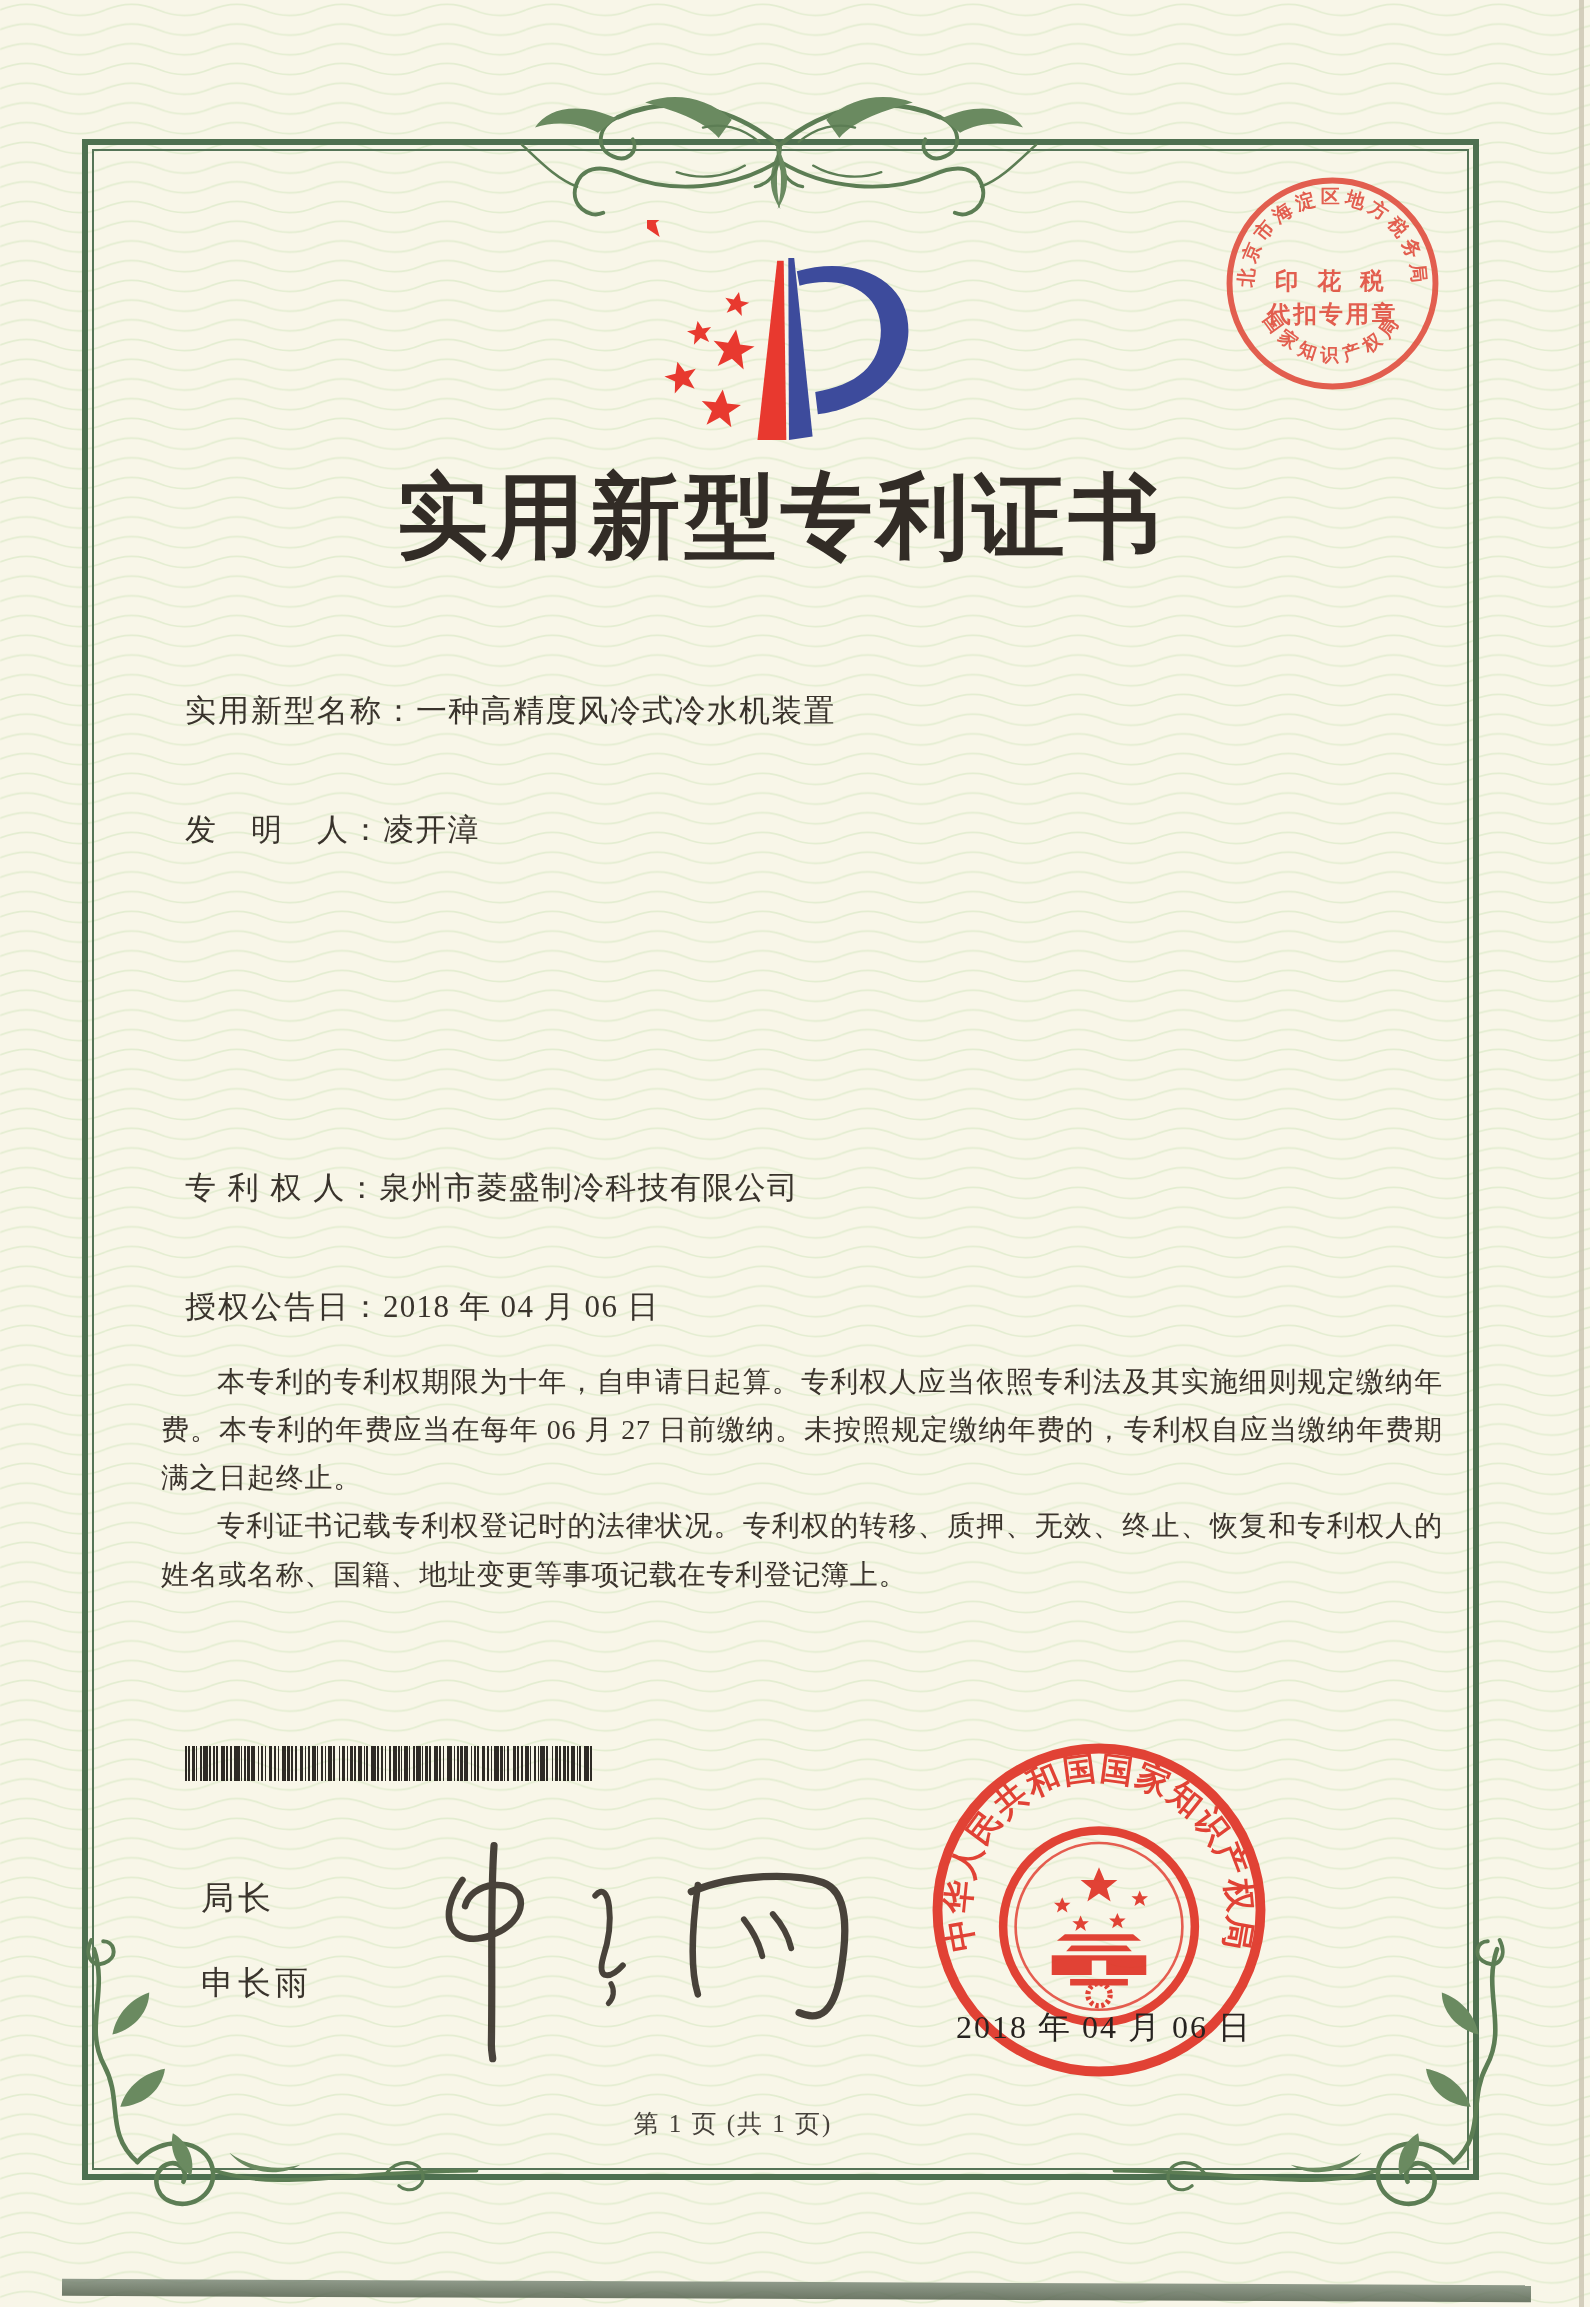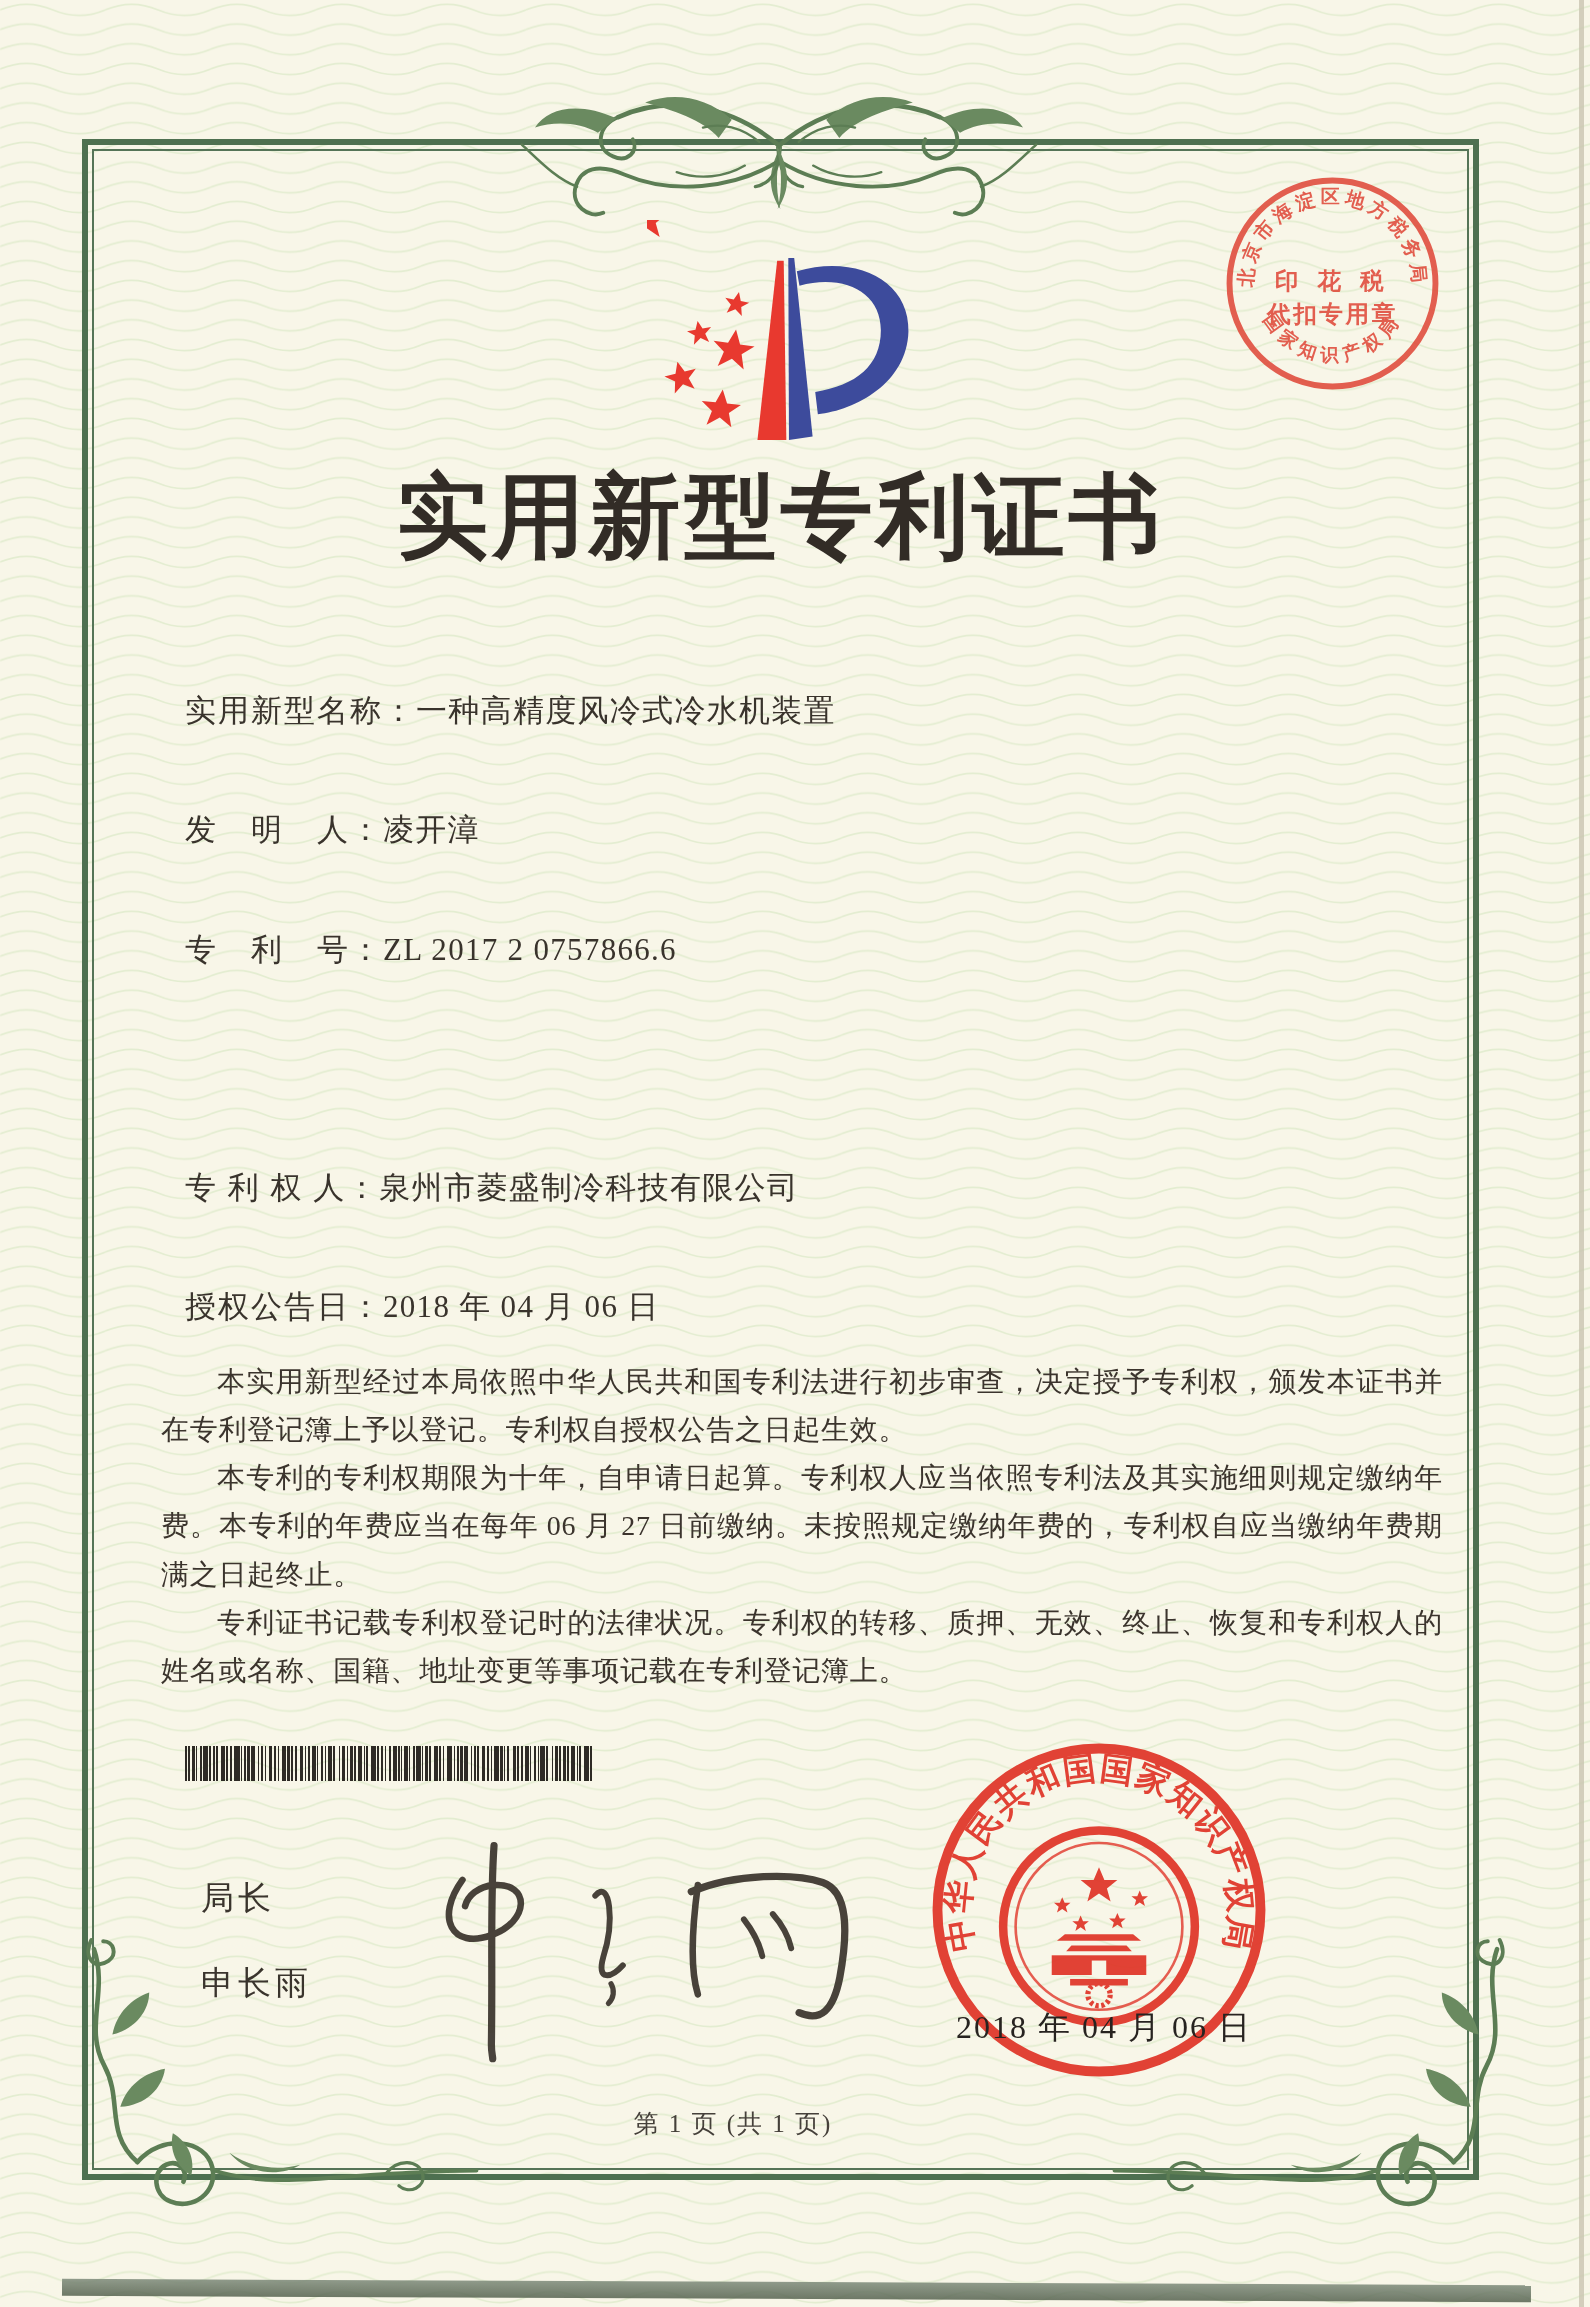--- a/index.html
+++ b/index.html
@@ -144,32 +144,28 @@
   </svg>
 
   <div class="abs field" style="top:690px;">
     <span class="lbl">实用新型名称：</span><span>一种高精度风冷式冷水机装置</span>
   </div>
 
   <div class="abs title">实用新型专利证书</div>
   <div class="abs field" style="top:809px;">
     <span class="lbl">发　明　人：</span><span>凌开漳</span>
   </div>
-  <div class="abs field" style="top:929px;">
-    <span class="lbl">专　利　号：</span><span>ZL 2017 2 0757866.6</span>
-  </div>
   <div class="abs field" style="top:1167px;">
     <span class="lbl">专 利 权 人：</span><span>泉州市菱盛制冷科技有限公司</span>
   </div>
   <div class="abs field" style="top:1286px;">
     <span class="lbl">授权公告日：</span><span>2018 年 04 月 06 日</span>
   </div>
 
   <div class="abs paras">
-    <p>本实用新型经过本局依照中华人民共和国专利法进行初步审查，决定授予专利权，颁发本证书并在专利登记簿上予以登记。专利权自授权公告之日起生效。</p>
     <p>本专利的专利权期限为十年，自申请日起算。专利权人应当依照专利法及其实施细则规定缴纳年费。本专利的年费应当在每年 06 月 27 日前缴纳。未按照规定缴纳年费的，专利权自应当缴纳年费期满之日起终止。</p>
     <p>专利证书记载专利权登记时的法律状况。专利权的转移、质押、无效、终止、恢复和专利权人的姓名或名称、国籍、地址变更等事项记载在专利登记簿上。</p>
   </div>
 
   <div class="abs barcode" id="barcode"><i style="width: 2px; background: rgb(46, 42, 37);"></i><i style="width: 1.3px;"></i><i style="width: 1.3px; background: rgb(46, 42, 37);"></i><i style="width: 2px;"></i><i style="width: 3.3px; background: rgb(46, 42, 37);"></i><i style="width: 1.3px;"></i><i style="width: 1.3px; background: rgb(46, 42, 37);"></i><i style="width: 2.6px;"></i><i style="width: 2px; background: rgb(46, 42, 37);"></i><i style="width: 1.3px;"></i><i style="width: 4.6px; background: rgb(46, 42, 37);"></i><i style="width: 1.3px;"></i><i style="width: 1.3px; background: rgb(46, 42, 37);"></i><i style="width: 2px;"></i><i style="width: 2.6px; background: rgb(46, 42, 37);"></i><i style="width: 1.3px;"></i><i style="width: 1.3px; background: rgb(46, 42, 37);"></i><i style="width: 3.3px;"></i><i style="width: 4px; background: rgb(46, 42, 37);"></i><i style="width: 1.3px;"></i><i style="width: 2px; background: rgb(46, 42, 37);"></i><i style="width: 2px;"></i><i style="width: 1.3px; background: rgb(46, 42, 37);"></i><i style="width: 2.6px;"></i><i style="width: 5.3px; background: rgb(46, 42, 37);"></i><i style="width: 1.3px;"></i><i style="width: 1.3px; background: rgb(46, 42, 37);"></i><i style="width: 2px;"></i><i style="width: 2px; background: rgb(46, 42, 37);"></i><i style="width: 1.3px;"></i><i style="width: 2.6px; background: rgb(46, 42, 37);"></i><i style="width: 1.3px;"></i><i style="width: 4px; background: rgb(46, 42, 37);"></i><i style="width: 2.6px;"></i><i style="width: 1.3px; background: rgb(46, 42, 37);"></i><i style="width: 2px;"></i><i style="width: 2px; background: rgb(46, 42, 37);"></i><i style="width: 1.3px;"></i><i style="width: 1.3px; background: rgb(46, 42, 37);"></i><i style="width: 3.3px;"></i><i style="width: 3.3px; background: rgb(46, 42, 37);"></i><i style="width: 1.3px;"></i><i style="width: 2px; background: rgb(46, 42, 37);"></i><i style="width: 2px;"></i><i style="width: 1.3px; background: rgb(46, 42, 37);"></i><i style="width: 2.6px;"></i><i style="width: 4.6px; background: rgb(46, 42, 37);"></i><i style="width: 1.3px;"></i><i style="width: 2.6px; background: rgb(46, 42, 37);"></i><i style="width: 1.3px;"></i><i style="width: 1.3px; background: rgb(46, 42, 37);"></i><i style="width: 2px;"></i><i style="width: 2px; background: rgb(46, 42, 37);"></i><i style="width: 3.3px;"></i><i style="width: 3.3px; background: rgb(46, 42, 37);"></i><i style="width: 1.3px;"></i><i style="width: 1.3px; background: rgb(46, 42, 37);"></i><i style="width: 2px;"></i><i style="width: 2.6px; background: rgb(46, 42, 37);"></i><i style="width: 1.3px;"></i><i style="width: 4px; background: rgb(46, 42, 37);"></i><i style="width: 1.3px;"></i><i style="width: 1.3px; background: rgb(46, 42, 37);"></i><i style="width: 2.6px;"></i><i style="width: 2px; background: rgb(46, 42, 37);"></i><i style="width: 2px;"></i><i style="width: 1.3px; background: rgb(46, 42, 37);"></i><i style="width: 1.3px;"></i><i style="width: 4.6px; background: rgb(46, 42, 37);"></i><i style="width: 1.3px;"></i><i style="width: 2px; background: rgb(46, 42, 37);"></i><i style="width: 3.3px;"></i><i style="width: 1.3px; background: rgb(46, 42, 37);"></i><i style="width: 2px;"></i><i style="width: 3.3px; background: rgb(46, 42, 37);"></i><i style="width: 1.3px;"></i><i style="width: 1.3px; background: rgb(46, 42, 37);"></i><i style="width: 2.6px;"></i><i style="width: 2.6px; background: rgb(46, 42, 37);"></i><i style="width: 1.3px;"></i><i style="width: 2px; background: rgb(46, 42, 37);"></i><i style="width: 2px;"></i><i style="width: 4px; background: rgb(46, 42, 37);"></i><i style="width: 1.3px;"></i><i style="width: 1.3px; background: rgb(46, 42, 37);"></i><i style="width: 1.3px;"></i><i style="width: 2px; background: rgb(46, 42, 37);"></i><i style="width: 2.6px;"></i><i style="width: 5.3px; background: rgb(46, 42, 37);"></i><i style="width: 1.3px;"></i><i style="width: 1.3px; background: rgb(46, 42, 37);"></i><i style="width: 2px;"></i><i style="width: 2.6px; background: rgb(46, 42, 37);"></i><i style="width: 1.3px;"></i><i style="width: 1.3px; background: rgb(46, 42, 37);"></i><i style="width: 3.3px;"></i><i style="width: 2px; background: rgb(46, 42, 37);"></i><i style="width: 2px;"></i><i style="width: 3.3px; background: rgb(46, 42, 37);"></i><i style="width: 1.3px;"></i><i style="width: 2px; background: rgb(46, 42, 37);"></i><i style="width: 1.3px;"></i><i style="width: 1.3px; background: rgb(46, 42, 37);"></i><i style="width: 2px;"></i><i style="width: 3.3px; background: rgb(46, 42, 37);"></i><i style="width: 1.3px;"></i><i style="width: 1.3px; background: rgb(46, 42, 37);"></i><i style="width: 2.6px;"></i><i style="width: 2px; background: rgb(46, 42, 37);"></i><i style="width: 1.3px;"></i><i style="width: 4.6px; background: rgb(46, 42, 37);"></i><i style="width: 1.3px;"></i><i style="width: 1.3px; background: rgb(46, 42, 37);"></i><i style="width: 2px;"></i><i style="width: 2.6px; background: rgb(46, 42, 37);"></i><i style="width: 1.3px;"></i><i style="width: 1.3px; background: rgb(46, 42, 37);"></i><i style="width: 3.3px;"></i><i style="width: 4px; background: rgb(46, 42, 37);"></i><i style="width: 1.3px;"></i><i style="width: 2px; background: rgb(46, 42, 37);"></i><i style="width: 2px;"></i><i style="width: 1.3px; background: rgb(46, 42, 37);"></i><i style="width: 2.6px;"></i><i style="width: 5.3px; background: rgb(46, 42, 37);"></i><i style="width: 1.3px;"></i><i style="width: 1.3px; background: rgb(46, 42, 37);"></i><i style="width: 2px;"></i><i style="width: 2px; background: rgb(46, 42, 37);"></i><i style="width: 1.3px;"></i><i style="width: 2.6px; background: rgb(46, 42, 37);"></i><i style="width: 1.3px;"></i><i style="width: 4px; background: rgb(46, 42, 37);"></i><i style="width: 2.6px;"></i><i style="width: 1.3px; background: rgb(46, 42, 37);"></i><i style="width: 2px;"></i><i style="width: 2px; background: rgb(46, 42, 37);"></i><i style="width: 1.3px;"></i><i style="width: 1.3px; background: rgb(46, 42, 37);"></i><i style="width: 3.3px;"></i><i style="width: 3.3px; background: rgb(46, 42, 37);"></i><i style="width: 1.3px;"></i><i style="width: 2px; background: rgb(46, 42, 37);"></i><i style="width: 2px;"></i><i style="width: 1.3px; background: rgb(46, 42, 37);"></i><i style="width: 2.6px;"></i><i style="width: 4.6px; background: rgb(46, 42, 37);"></i><i style="width: 1.3px;"></i><i style="width: 2.6px; background: rgb(46, 42, 37);"></i><i style="width: 1.3px;"></i><i style="width: 1.3px; background: rgb(46, 42, 37);"></i><i style="width: 2px;"></i><i style="width: 2px; background: rgb(46, 42, 37);"></i><i style="width: 3.3px;"></i><i style="width: 3.3px; background: rgb(46, 42, 37);"></i><i style="width: 1.3px;"></i><i style="width: 1.3px; background: rgb(46, 42, 37);"></i><i style="width: 2px;"></i><i style="width: 2.6px; background: rgb(46, 42, 37);"></i><i style="width: 1.3px;"></i><i style="width: 4px; background: rgb(46, 42, 37);"></i><i style="width: 1.3px;"></i><i style="width: 1.3px; background: rgb(46, 42, 37);"></i><i style="width: 2.6px;"></i><i style="width: 2px; background: rgb(46, 42, 37);"></i><i style="width: 2px;"></i><i style="width: 1.3px; background: rgb(46, 42, 37);"></i><i style="width: 1.3px;"></i><i style="width: 4.6px; background: rgb(46, 42, 37);"></i><i style="width: 1.3px;"></i><i style="width: 2px; background: rgb(46, 42, 37);"></i><i style="width: 3.3px;"></i><i style="width: 1.3px; background: rgb(46, 42, 37);"></i><i style="width: 2px;"></i><i style="width: 3.3px; background: rgb(46, 42, 37);"></i><i style="width: 1.3px;"></i><i style="width: 1.3px; background: rgb(46, 42, 37);"></i><i style="width: 2.6px;"></i><i style="width: 2.6px; background: rgb(46, 42, 37);"></i><i style="width: 1.3px;"></i><i style="width: 2px; background: rgb(46, 42, 37);"></i><i style="width: 2px;"></i><i style="width: 4px; background: rgb(46, 42, 37);"></i><i style="width: 1.3px;"></i><i style="width: 1.3px; background: rgb(46, 42, 37);"></i><i style="width: 1.3px;"></i><i style="width: 2px; background: rgb(46, 42, 37);"></i><i style="width: 2.6px;"></i><i style="width: 5.3px; background: rgb(46, 42, 37);"></i><i style="width: 1.3px;"></i><i style="width: 1.3px; background: rgb(46, 42, 37);"></i><i style="width: 2px;"></i></div>
 
   <div class="abs signer" style="top:1876px;">局长</div>
   <div class="abs signer" style="top:1961px;">申长雨</div>
 
   <svg class="abs" style="left:394px;top:1822px;" width="513" height="263" viewBox="0 0 780 400">

